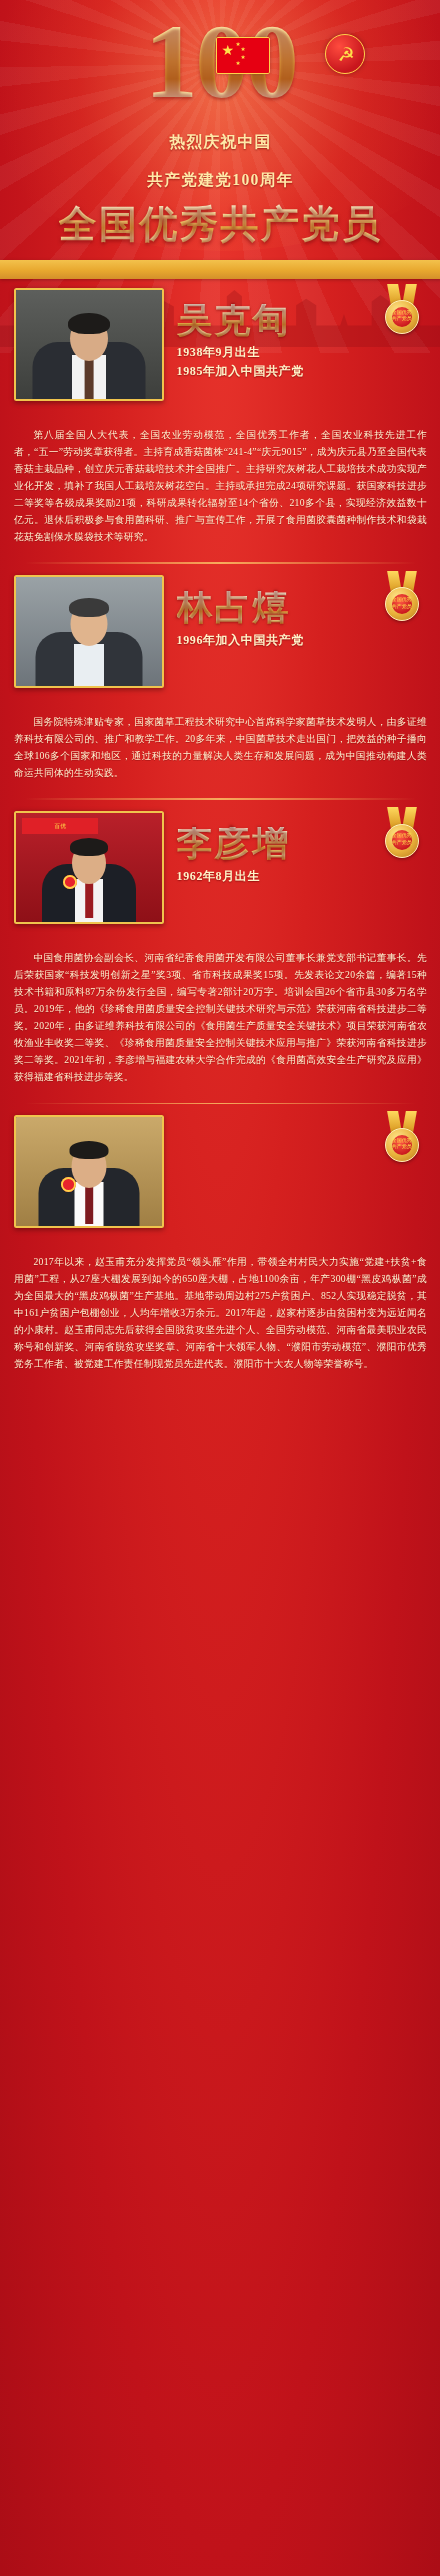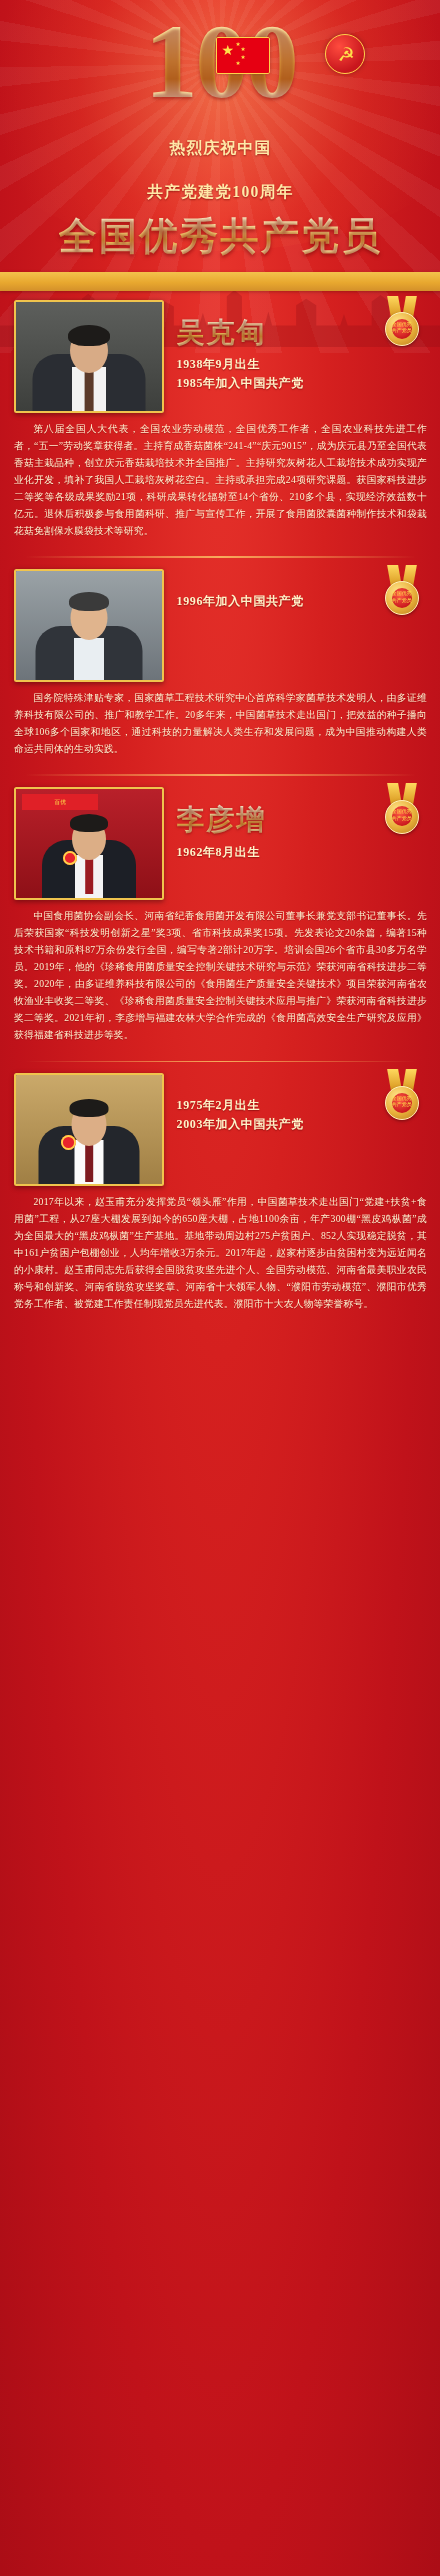--- a/index.html
+++ b/index.html
@@ -72,21 +72,21 @@
     width: 40px; height: 40px; border-radius: 50%;
     background: radial-gradient(circle at 35% 30%, #ff4b3e, #c8161d 70%);
     border: 1.3px solid #ffd24a;
     box-shadow: 0 0 5px rgba(0,0,0,.3);
   }
   .party-badge .hammer {
     position: absolute; left: 8.8px; top: 8.8px; width: 23px; height: 23px;
     color: #ffe14a; font-size: 19px; line-height: 21.4px; text-align: center;
   }
   .sub-title {
-    margin-top: 21px;
+    margin-top: 15px;
     font-family: "Liberation Serif", "DejaVu Serif", serif;
     font-weight: bold;
     font-size: 15.7px;
     line-height: 23px;
     color: #ffe9a8;
     letter-spacing: 1.3px;
     text-shadow: 0 1.3px 1.9px rgba(110,5,5,.6);
   }
   .main-title-wrap { margin-top: 8.8px; position: relative; height: 54px; }
   .main-title {
@@ -129,21 +129,21 @@
   .photo-inner { position: absolute; inset: 0; }
   .info {
     flex: 1 1 auto;
     padding-left: 12.6px;
     padding-top: 16.4px;
     position: relative;
   }
   .name {
     font-family: "Liberation Serif", "DejaVu Serif", serif;
     font-weight: bold;
-    font-size: 28px;
+    font-size: 36px;
     line-height: 33px;
     letter-spacing: 1.9px;
     background: linear-gradient(180deg, #fffbe8 0%, #ffeaa4 35%, #f0bb43 62%, #ffeca9 85%, #e3a930 100%);
     -webkit-background-clip: text; background-clip: text; color: transparent;
     text-shadow: 0 1.3px 2.5px rgba(100,5,5,.5);
   }
   .meta { margin-top: 6.3px; }
   .meta div {
     font-family: "Liberation Serif", "DejaVu Serif", serif;
     font-weight: bold;
@@ -170,21 +170,21 @@
     color: #ffe14a; font-size: 5px; line-height: 6.3px; text-align: center; padding-top: 3.1px;
     font-family: "Liberation Serif", "DejaVu Serif", serif;
   }
   .medal .ribbon-l, .medal .ribbon-r {
     position: absolute; top: 0; width: 11.3px; height: 21.4px;
     background: linear-gradient(180deg, #ffd95e, #d9971f);
   }
   .medal .ribbon-l { left: 7.6px; transform: skewX(10deg); }
   .medal .ribbon-r { left: 23px; transform: skewX(-10deg); }
   .body-text {
-    margin: 2px 14px 0 14px;
+    margin: 20px 14px 0 14px;
     font-family: "Liberation Serif", "DejaVu Serif", serif;
     font-size: 9.7px;
     line-height: 17px;
     color: #fff4d2;
     text-align: justify;
     text-indent: 2em;
     letter-spacing: 0.3px;
     text-shadow: 0 0.6px 0.6px rgba(120,10,10,.45);
   }
   .sep {
@@ -273,20 +273,21 @@
       <div class="photo-frame">
         <div class="photo-inner">
           <div class="ph-bg2"></div>
           <div class="ph-body" style="bottom:0;width:107px;height:54px;background:#30343a;"></div>
           <div class="ph-shirt" style="bottom:0;width:30px;height:42px;background:#e9eef2;"></div>
           <div class="ph-head" style="top:25px;width:37px;height:44px;background:#e0b48d;"></div>
           <div class="ph-hair" style="top:21.4px;width:40px;height:19px;background:#3a3a3a;"></div>
         </div>
       </div>
       <div class="info">
+        <div class="name">林占熺</div>
         <div class="meta">
           <div>1996年加入中国共产党</div>
         </div>
         <div class="medal">
           <div class="ribbon-l"></div>
             <div class="ribbon-r"></div>
           <div class="ring">
               <div class="core">全国优秀共产党员</div>
             </div>
         </div>
@@ -335,29 +336,25 @@
           <div class="ph-bg4"></div>
           <div class="ph-body" style="bottom:0;width:101px;height:58px;background:#23262c;"></div>
           <div class="ph-shirt" style="bottom:0;width:29px;height:44px;background:#fbfbfb;"></div>
           <div class="ph-tie" style="bottom:2.5px;width:7.6px;height:37px;background:#7d1a1f;"></div>
           <div class="ph-head" style="top:28px;width:35px;height:43px;background:#dcae86;"></div>
           <div class="ph-hair" style="top:24px;width:39px;height:17.6px;"></div>
           <div class="ph-flower" style="left:45px;bottom:34px;width:15px;height:15px;"></div>
         </div>
       </div>
       <div class="info">
-        <div class="meta">
-          <div>1975年2月出生</div>
-          <div>2003年加入中国共产党</div>
-        </div>
         <div class="medal">
           <div class="ribbon-l"></div>
             <div class="ribbon-r"></div>
           <div class="ring">
               <div class="core">全国优秀共产党员</div>
             </div>
         </div>
       </div>
     </div>
-    <p class="body-text">2017年以来，赵玉甫充分发挥党员“领头雁”作用，中国菌草技术走出国门“党建+扶贫+食用菌”工程，从27座大棚发展到如今的650座大棚，占地1100余亩，年产300棚“黑皮鸡枞菌”成为全国最大的“黑皮鸡枞菌”生产基地。基地带动周边村275户贫困户、852人实现稳定脱贫，其中161户贫困户包棚创业，人均年增收3万余元。2017年起，赵家村逐步由贫困村变为远近闻名的小康村。赵玉甫同志先后获得全国脱贫攻坚先进个人、全国劳动模范、河南省最美职业农民称号和创新奖、河南省脱贫攻坚奖章、河南省十大领军人物、“濮阳市劳动模范”、濮阳市优秀党务工作者、被党建工作责任制现党员先进代表。濮阳市十大农人物等荣誉称号。</p>
+    <p class="body-text">2017年以来，赵玉甫充分发挥党员“领头雁”作用，带领全村村民大力实施“党建+扶贫+食用菌”工程，从27座大棚发展到如今的650座大棚，占地1100余亩，年产300棚“黑皮鸡枞菌”成为全国最大的“黑皮鸡枞菌”生产基地。基地带动周边村275户贫困户、852人实现稳定脱贫，其中161户贫困户包棚创业，人均年增收3万余元。2017年起，赵家村逐步由贫困村变为远近闻名的小康村。赵玉甫同志先后获得全国脱贫攻坚先进个人、全国劳动模范、河南省最美职业农民称号和创新奖、河南省脱贫攻坚奖章、河南省十大领军人物、“濮阳市劳动模范”、濮阳市优秀党务工作者、被党建工作责任制现党员先进代表。濮阳市十大农人物等荣誉称号。</p>
   </div>
 </div>
 
 
 </body></html>

